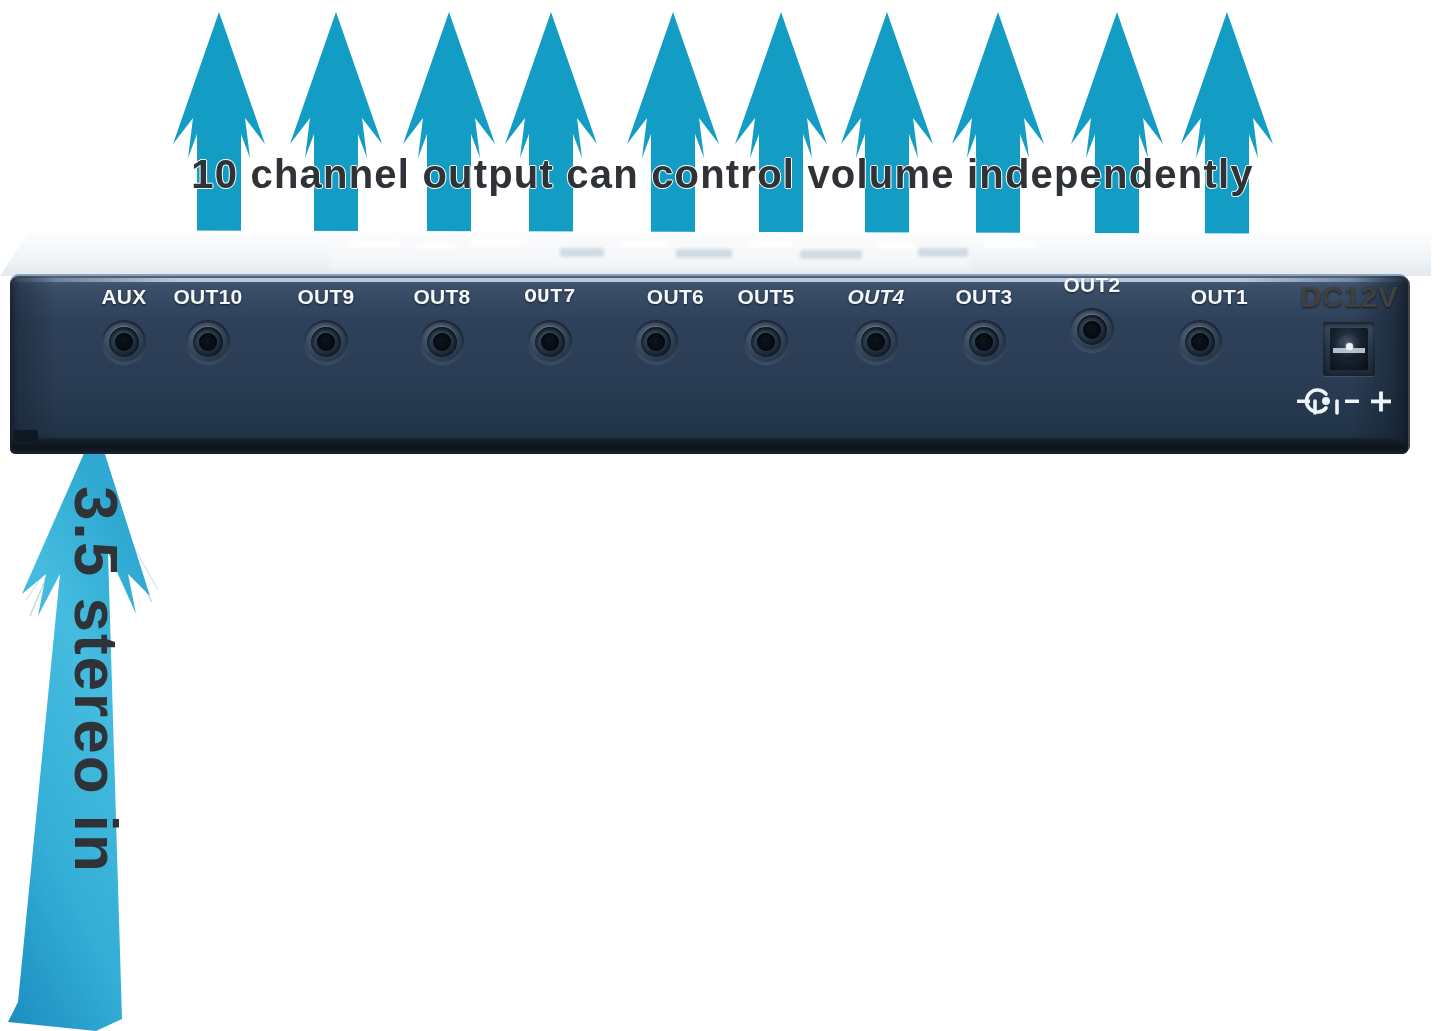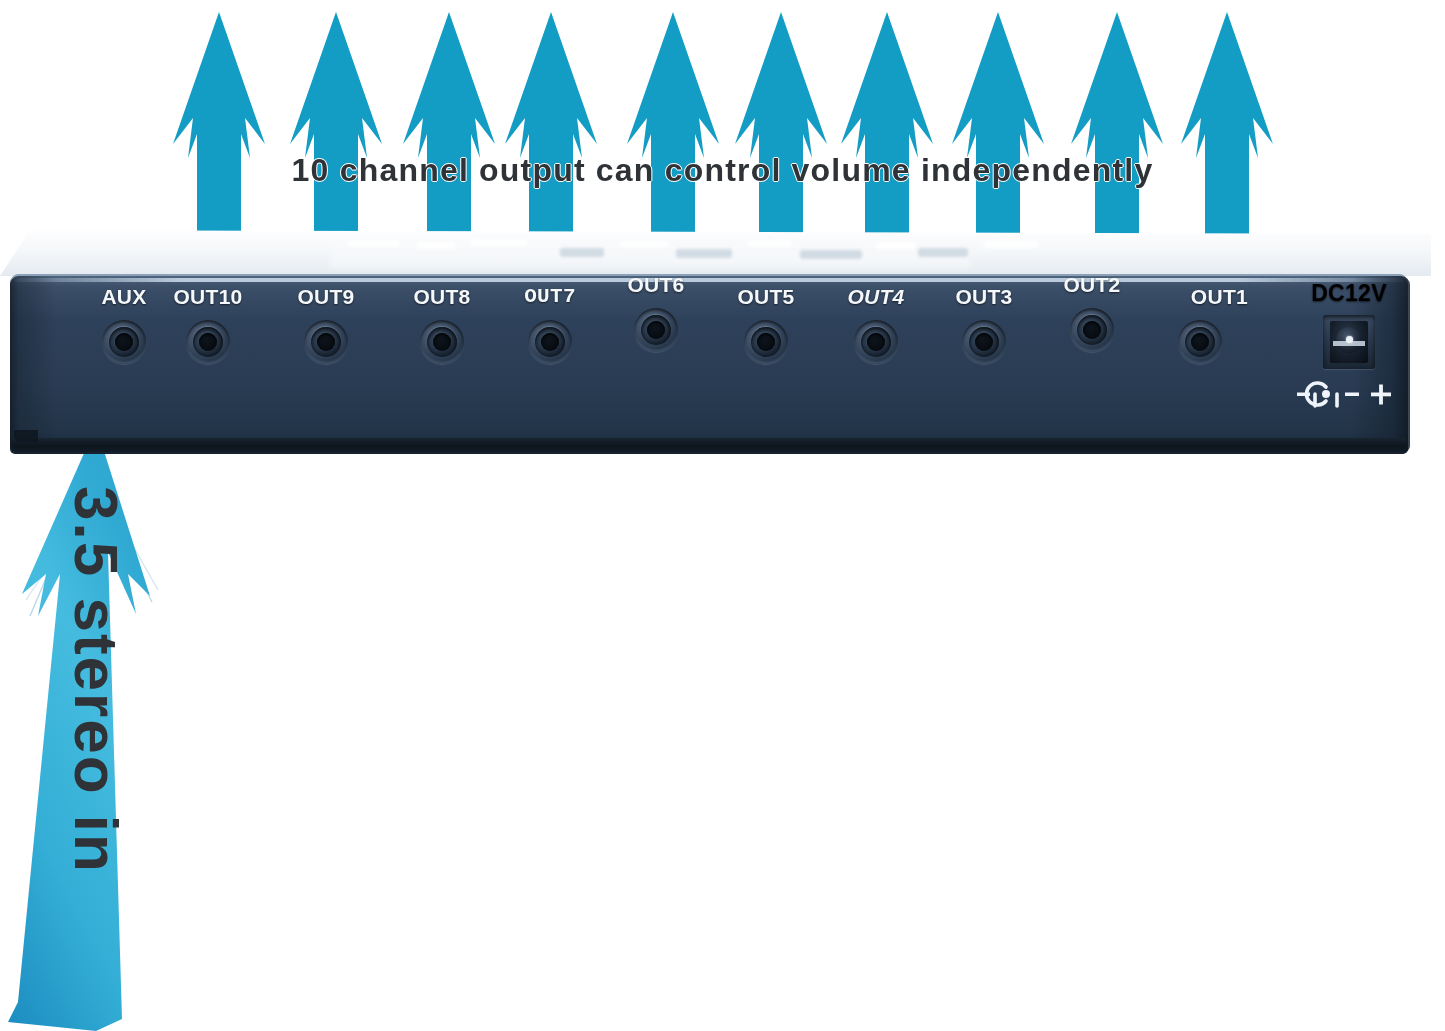--- a/index.html
+++ b/index.html
@@ -24,21 +24,21 @@
     pointer-events: none;
   }
 
   
   #headline {
     position: absolute;
     left: 0;
     top: 152px;
     width: 1445px;
     text-align: center;
-    font-size: 32px;
+    font-size: 40px;
     font-weight: bold;
     letter-spacing: 1.2px;
     color: #2f3337;
     white-space: nowrap;
     z-index: 30;
     text-shadow: 0 1px 0 #ffffff, 0 -1px 0 #ffffff, 1px 0 0 #ffffff, -1px 0 0 #ffffff;
   }
 
   
   #device {
@@ -198,23 +198,23 @@
 
   
   #dc-group {
     position: absolute;
     left: 1290px;
     top: 52px;
     width: 118px;
     text-align: center;
   }
   #dc-label {
-    font-size: 23px;
+    font-size: 30px;
     font-weight: bold;
-    color: #000000;
+    color: #404040;
     letter-spacing: .3px;
     text-shadow: 0 1px 2px rgba(0,0,0,.6);
     line-height: 1;
   }
   #dc-jack {
     position: relative;
     width: 52px;
     height: 54px;
     margin: 10px auto 0 auto;
     border-radius: 3px;
@@ -361,21 +361,21 @@
           <div class="jack"></div>
         </div>
         <div class="port" style="left: 394px; top: 56px;">
           <div class="port-label">OUT8</div>
           <div class="jack"></div>
         </div>
         <div class="port" style="left: 502px; top: 56px; font-family: Liberation Mono, monospace;">
           <div class="port-label">OUT7</div>
           <div class="jack"></div>
         </div>
-        <div class="port" style="left: 608px; top: 44px;">
+        <div class="port" style="left: 608px; top: 56px; text-align: right;">
           <div class="port-label">OUT6</div>
           <div class="jack"></div>
         </div>
         <div class="port" style="left: 718px; top: 56px;">
           <div class="port-label">OUT5</div>
           <div class="jack"></div>
         </div>
         <div class="port" style="left: 828px; top: 56px; font-style: italic;">
           <div class="port-label">OUT4</div>
           <div class="jack"></div>

